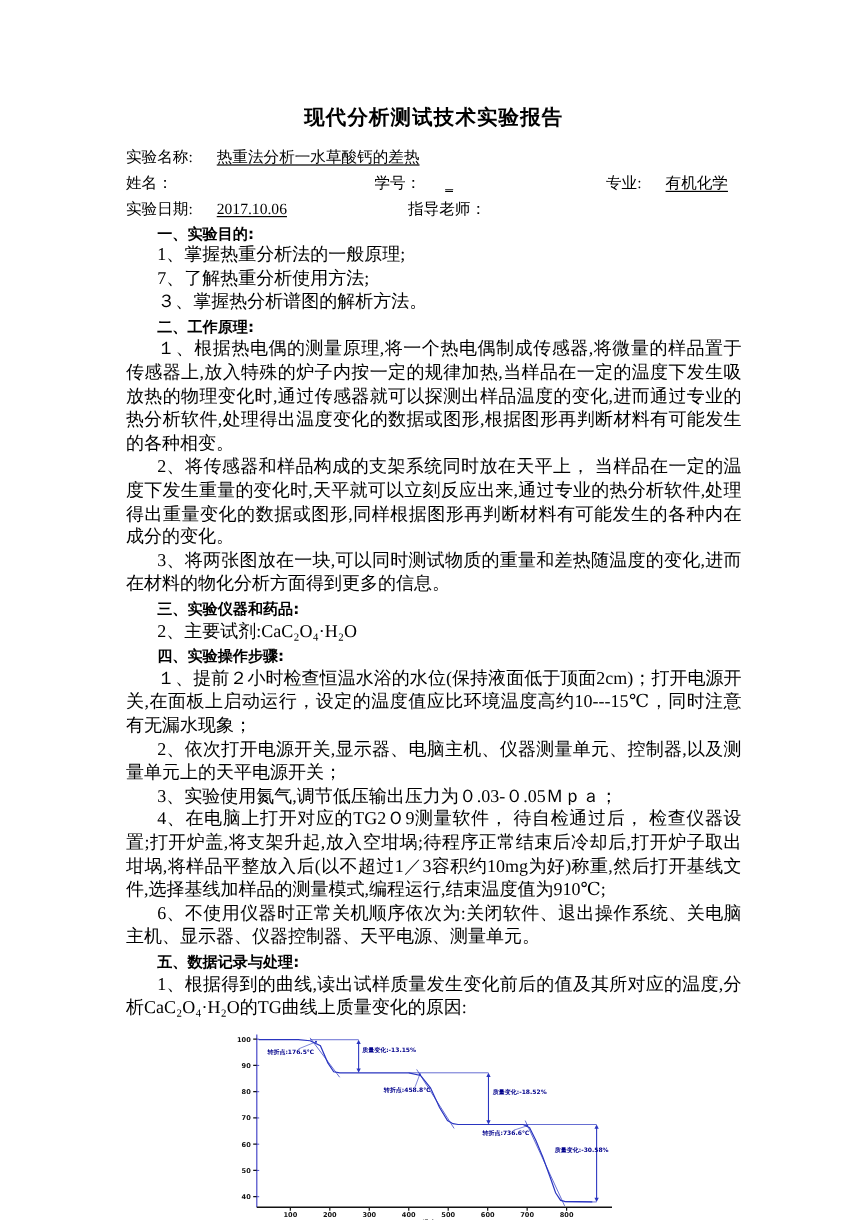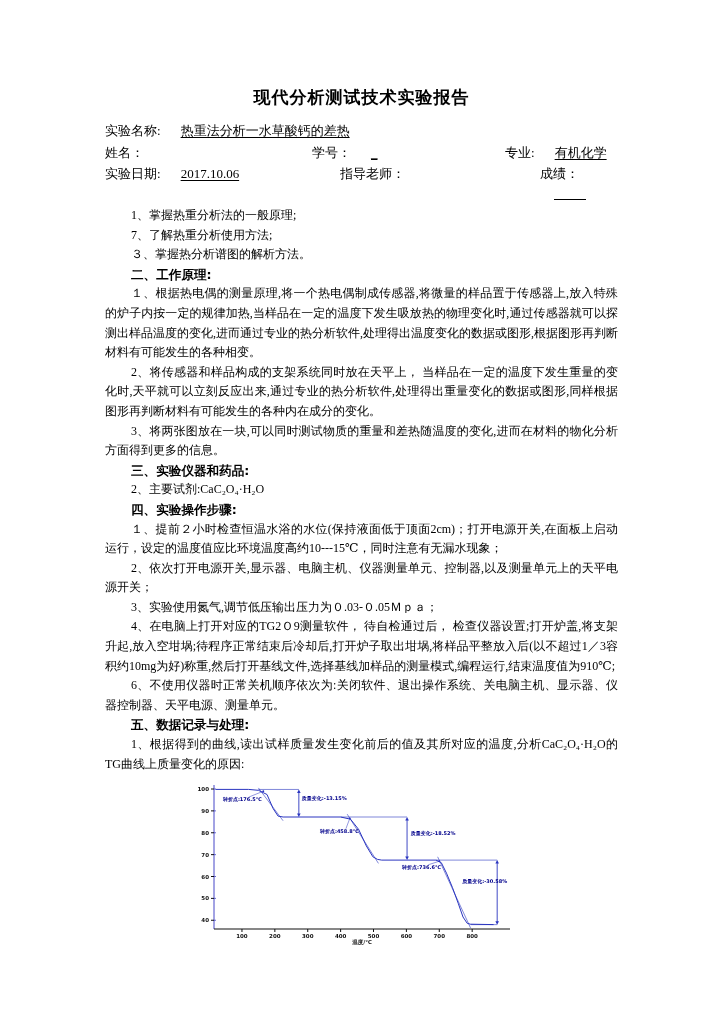--- a/index.html
+++ b/index.html
@@ -7,21 +7,21 @@
        font-family:"Liberation Serif","DejaVu Serif",serif;}
   .page{box-sizing:border-box;width:720px;height:1017px;
         padding:86px 102px 11px 105px;}
   .title{font-size:17px;font-weight:bold;text-align:center;margin:0 0 11px 0;
          font-family:"DejaVu Sans","Liberation Sans",sans-serif;letter-spacing:1px;}
   .fieldrow{font-size:13px;line-height:21.5px;display:grid;}
   .r2{grid-template-columns:207px 193px 1fr;}
   .r3{grid-template-columns:235px 200px 1fr;}
   .u{text-decoration:underline;text-underline-offset:2px;margin-left:20px;}
   .blank{display:inline-block;width:32px;height:12px;border-bottom:1px solid #000;margin-left:14px;}
-  .line{font-size:12px;line-height:19.6px;}
+  .line{font-size:15px;line-height:19.6px;}
   .h{font-weight:bold;text-indent:26px;font-family:"DejaVu Sans","Liberation Sans",sans-serif;font-size:12.6px;}
   .para{text-indent:26px;text-align:justify;margin:0;}
   .chartwrap{margin:8px 0 0 85px;}
   svg text.tick{font:bold 5.5px "DejaVu Sans",sans-serif;fill:#111;}
   svg text.ann{font:bold 5px "DejaVu Sans",sans-serif;fill:#00008b;}
   svg text.xlabel{font:bold 5.5px "DejaVu Sans",sans-serif;fill:#111;}
 </style>
 </head>
 <body>
 
@@ -35,23 +35,23 @@
 
   <div class="fieldrow r2">
     <div><span>姓名：</span></div>
     <div><span>学号：</span><span class="u">_</span></div>
     <div><span>专业:</span><span class="u">有机化学</span></div>
   </div>
 
   <div class="fieldrow r3">
     <div><span>实验日期:</span><span class="u">2017.10.06</span></div>
     <div><span>指导老师：</span></div>
-    <div><span>成绩：</span><span class="blank"></span></div>
   </div>
 
+  <div class="line h">一、实验目的:</div>
   <div class="line para">1、掌握热重分析法的一般原理;</div>
   <div class="line para">7、了解热重分析使用方法;</div>
   <div class="line para">３、掌握热分析谱图的解析方法。</div>
 
   <div class="line h">二、工作原理:</div>
   <div class="line para">１、根据热电偶的测量原理,将一个热电偶制成传感器,将微量的样品置于传感器上,放入特殊的炉子内按一定的规律加热,当样品在一定的温度下发生吸放热的物理变化时,通过传感器就可以探测出样品温度的变化,进而通过专业的热分析软件,处理得出温度变化的数据或图形,根据图形再判断材料有可能发生的各种相变。</div>
   <div class="line para">2、将传感器和样品构成的支架系统同时放在天平上， 当样品在一定的温度下发生重量的变化时,天平就可以立刻反应出来,通过专业的热分析软件,处理得出重量变化的数据或图形,同样根据图形再判断材料有可能发生的各种内在成分的变化。</div>
   <div class="line para">3、将两张图放在一块,可以同时测试物质的重量和差热随温度的变化,进而在材料的物化分析方面得到更多的信息。</div>
 
   <div class="line h">三、实验仪器和药品:</div>

